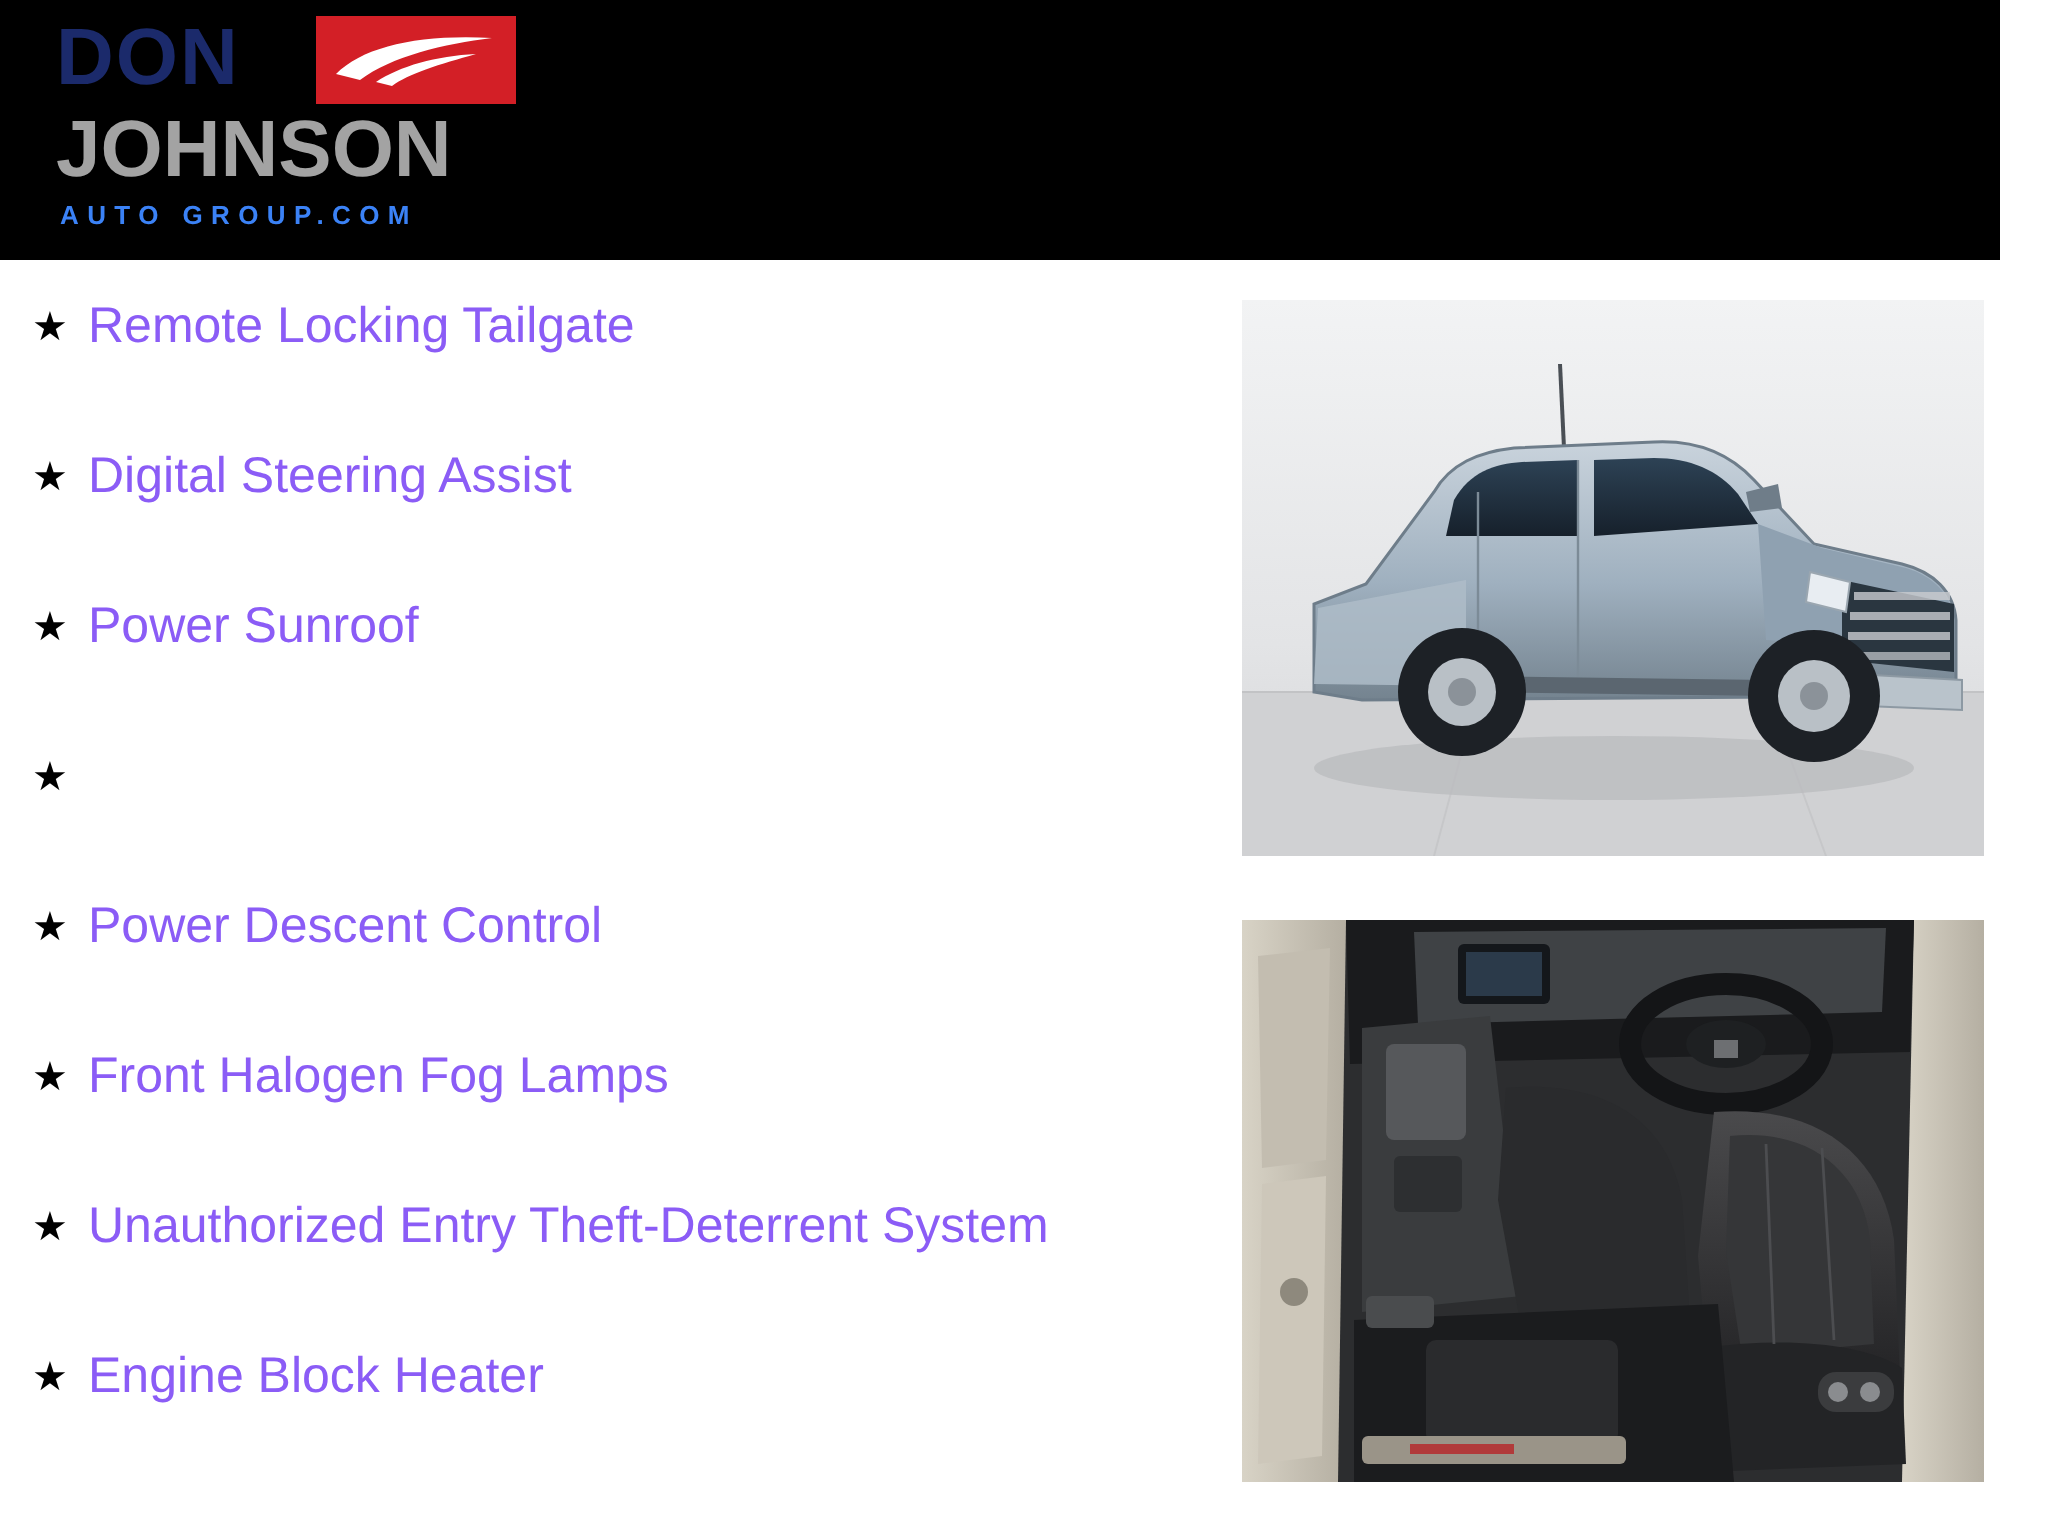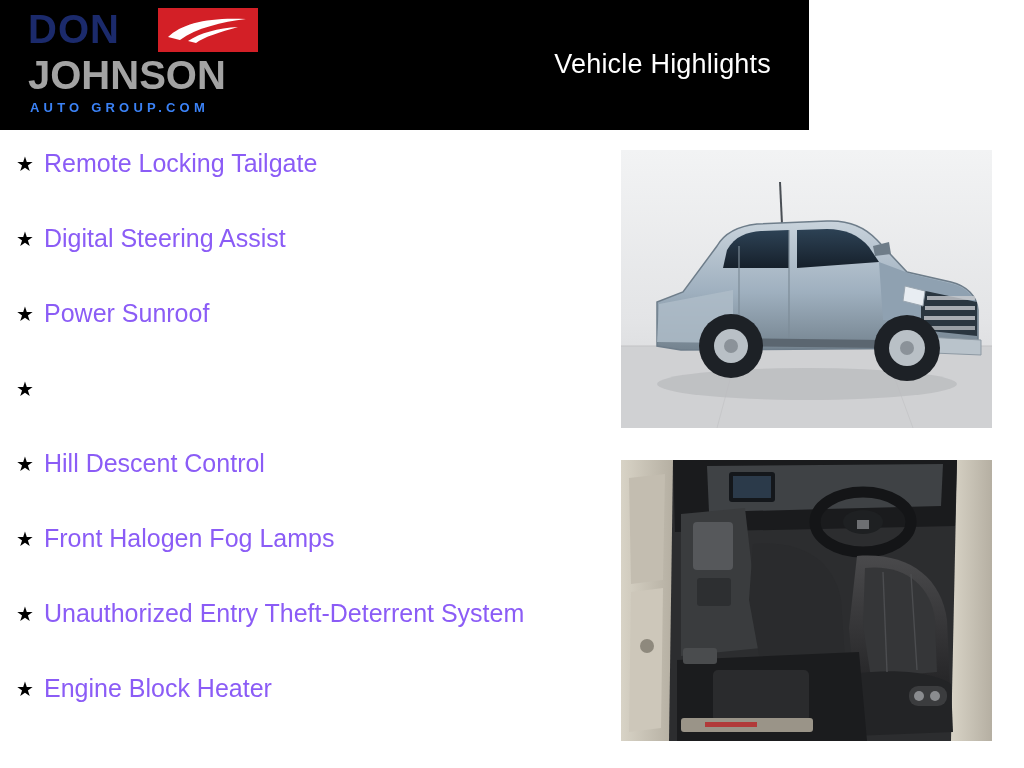--- a/index.html
+++ b/index.html
@@ -14,21 +14,21 @@
     position: relative;
     width: 1024px;
     height: 768px;
     background: #ffffff;
   }
 
   
   .header {
     position: absolute;
     top: 0; left: 0;
-    width: 809px;
+    width: 1000px;
     height: 130px;
     background: #000000;
   }
   .logo {
     position: absolute;
     top: 6px;
     left: 26px;
     width: 232px;
     height: 118px;
   }
@@ -153,42 +153,41 @@
       <div class="logo-red"></div>
       <svg class="logo-swoosh" viewBox="0 0 86 28">
         <path d="M2 21 C16 7, 44 1, 80 3 C56 6, 30 12, 14 24 Z" fill="#ffffff"></path>
         <path d="M22 25 C34 17, 52 12, 72 11 C54 16, 38 21, 30 27 Z" fill="#ffffff"></path>
       </svg>
       <div class="logo-don">DON</div>
       <div class="logo-johnson">JOHNSON</div>
       <div class="logo-tagline">AUTO GROUP.COM</div>
     </div>
 
-    <div class="header-title">Vehicle Highlights</div>
   </div>
 
   <ul class="features">
     <li class="feature-item">
       <span class="bullet-star">★</span>
       <span class="feature-text">Remote Locking Tailgate</span>
     </li>
     <li class="feature-item">
       <span class="bullet-star">★</span>
       <span class="feature-text">Digital Steering Assist</span>
     </li>
     <li class="feature-item">
       <span class="bullet-star">★</span>
       <span class="feature-text">Power Sunroof</span>
     </li>
     <li class="feature-item">
       <span class="bullet-star">★</span>
     </li>
     <li class="feature-item">
       <span class="bullet-star">★</span>
-      <span class="feature-text">Hill Descent Control</span>
+      <span class="feature-text">Power Descent Control</span>
     </li>
     <li class="feature-item">
       <span class="bullet-star">★</span>
       <span class="feature-text">Front Halogen Fog Lamps</span>
     </li>
     <li class="feature-item">
       <span class="bullet-star">★</span>
       <span class="feature-text">Unauthorized Entry Theft-Deterrent System</span>
     </li>
     <li class="feature-item">

